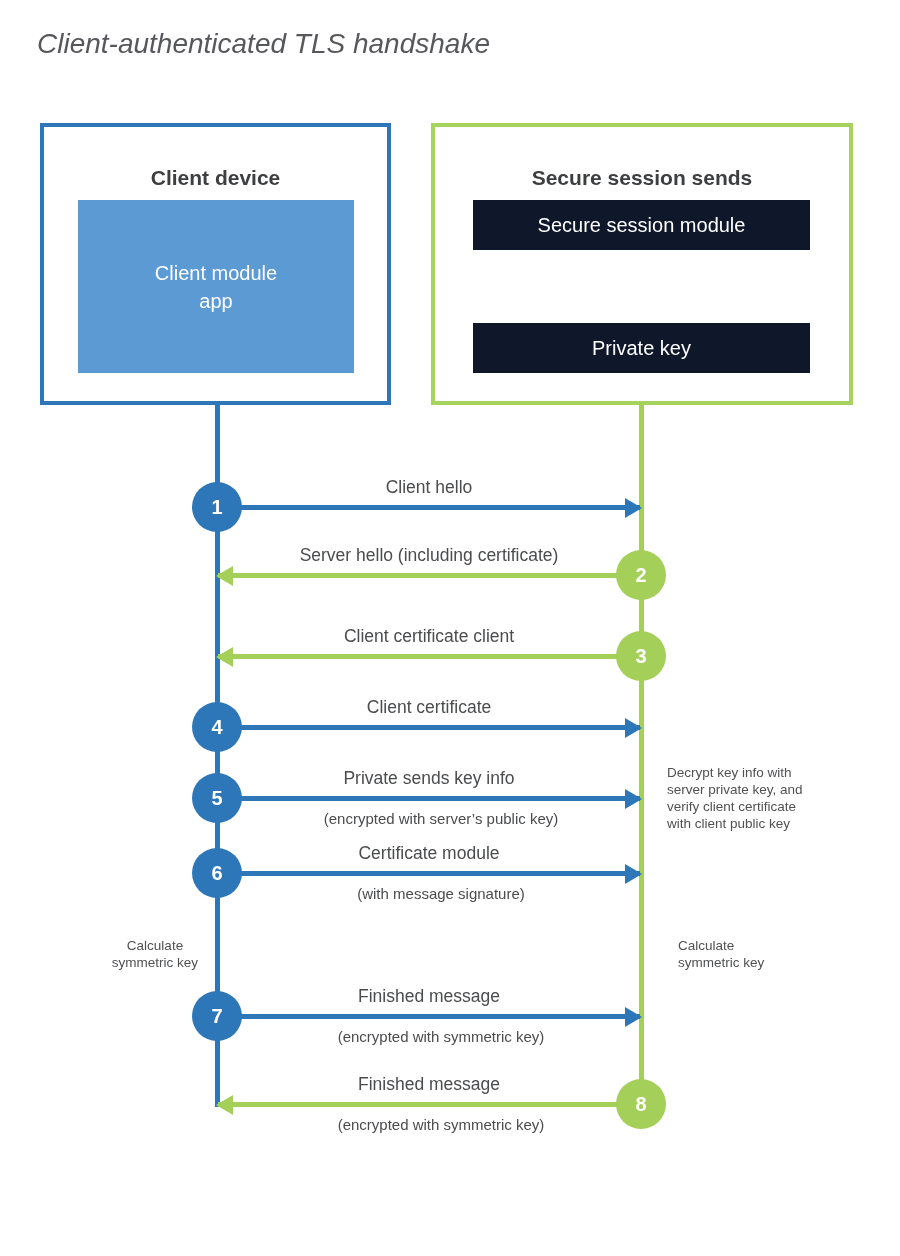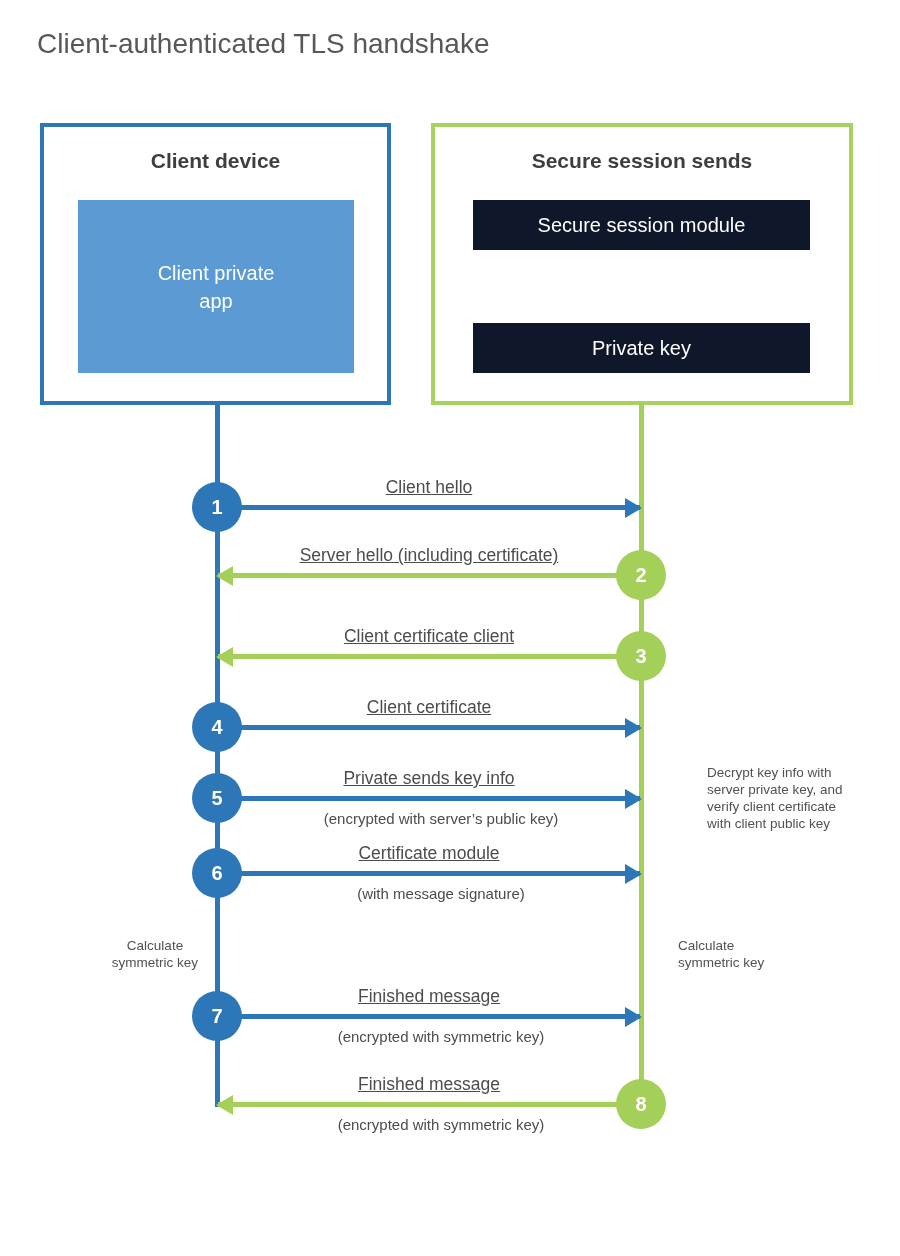--- a/index.html
+++ b/index.html
@@ -2,28 +2,28 @@
 <html><head>
 <meta charset="utf-8">
 <style>
   html,body{margin:0;padding:0;background:#ffffff;}
   .canvas{
     position:relative;width:900px;height:1256px;background:#ffffff;overflow:hidden;
     font-family:"Liberation Sans","DejaVu Sans",sans-serif;
   }
   .page-title{
     position:absolute;left:37px;top:28px;font-size:28px;font-weight:400;
-    color:#57585c;letter-spacing:0;
+    color:#57585c;letter-spacing:0;font-style:italic;
   }
   
   .outline-box{position:absolute;box-sizing:border-box;background:#fff;}
   .client-box{left:40px;top:123px;width:351px;height:282px;border:4px solid #2d77b9;}
   .server-box{left:431px;top:123px;width:422px;height:282px;border:4px solid #a6d35d;}
   .box-title{
-    margin-top:22px;text-align:center;font-size:21px;font-weight:700;color:#3d3e40;
+    margin-top:39px;text-align:center;font-size:21px;font-weight:700;color:#3d3e40;
   }
   .app-box{
     position:absolute;left:78px;top:200px;width:276px;height:173px;background:#5b9ad3;
     display:flex;align-items:center;justify-content:center;text-align:center;
     color:#ffffff;font-size:20px;line-height:28px;white-space:pre-line;
   }
   .module-bar{
     position:absolute;left:473px;width:337px;height:50px;background:#0f172a;
     display:flex;align-items:center;justify-content:center;
     color:#ffffff;font-size:20px;
@@ -36,53 +36,53 @@
   .msg{position:absolute;left:217px;width:424px;height:0;}
   .msg .line{position:absolute;left:1px;right:1px;top:-2px;height:5px;}
   .msg.blue .line{background:#2d77b9;}
   .msg.green .line{background:#a4cf58;}
   .head{position:absolute;top:50%;transform:translateY(-50%);width:0;height:0;
         border-top:10px solid transparent;border-bottom:10px solid transparent;}
   .msg.blue .head{right:-2px;border-left:17px solid #2d77b9;}
   .msg.green .head{left:-2px;border-right:17px solid #a4cf58;}
   .msg-label{
     position:absolute;left:0;width:100%;bottom:9px;text-align:center;
-    font-size:17.5px;color:#4b4c4e;text-decoration:underline;
+    font-size:17.5px;color:#4b4c4e;
   }
   .msg-sub{
     position:absolute;left:12px;width:100%;top:12px;text-align:center;
     font-size:15px;color:#4b4c4e;
   }
   
   .step{
     position:absolute;width:50px;height:50px;border-radius:50%;
     transform:translate(-50%,-50%);display:flex;align-items:center;justify-content:center;
     color:#ffffff;font-size:20px;font-weight:700;z-index:3;
   }
   .step.blue{background:#2d77b9;left:217px;}
   .step.green{background:#a4cf58;left:641px;}
   
   .note{
     position:absolute;font-size:13.5px;line-height:17px;color:#505153;white-space:pre-line;
   }
-  .note.decrypt{left:667px;top:764px;width:170px;text-align:left;margin-left:40px;}
+  .note.decrypt{left:667px;top:764px;width:170px;text-align:left;}
   .note.calc-left{left:85px;top:937px;width:140px;text-align:center;}
   .note.calc-right{left:678px;top:937px;width:140px;text-align:left;}
 </style>
 </head>
 <body>
 
 <div class="canvas">
 
   <div class="page-title">Client-authenticated TLS handshake</div>
 
   <div class="outline-box client-box">
     <div class="box-title">Client device</div>
   </div>
-  <div class="app-box">Client private
+  <div class="app-box">Client module
 app</div>
 
   <div class="outline-box server-box">
     <div class="box-title">Secure session sends</div>
   </div>
   <div class="module-bar" style="top:200px">Secure session module</div>
   <div class="module-bar" style="top:323px">Private key</div>
 
   <div class="lifeline blue"></div>
   <div class="lifeline green"></div>

